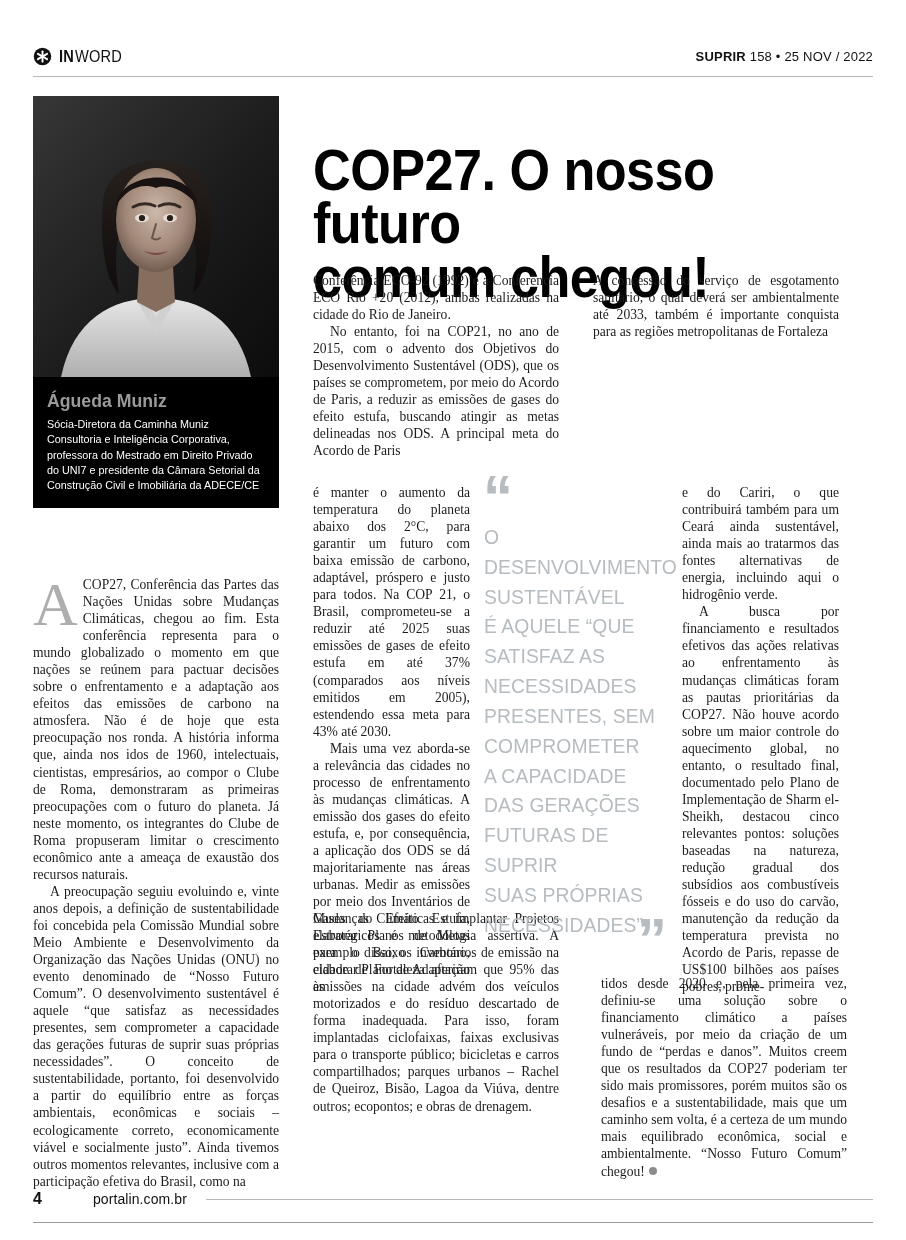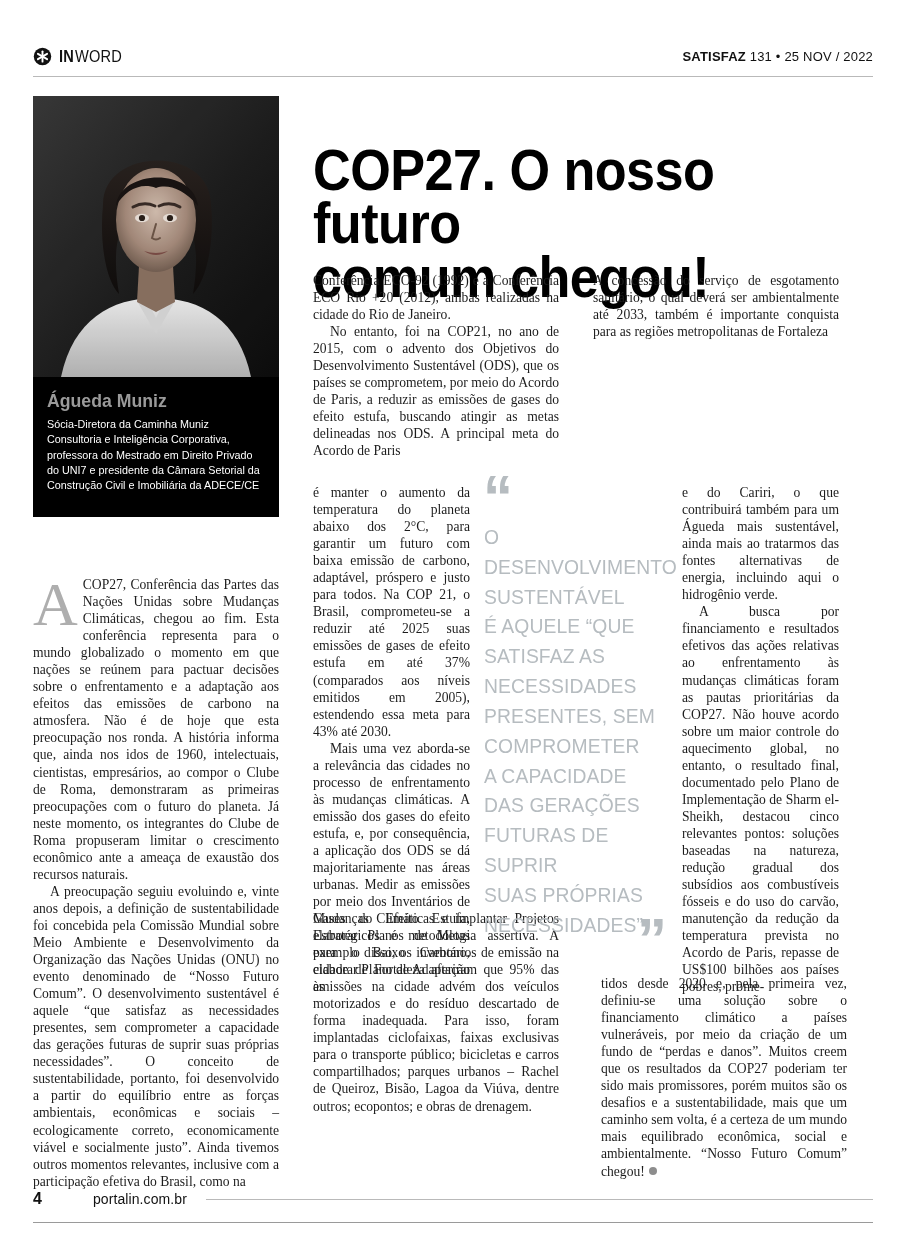--- a/index.html
+++ b/index.html
@@ -108,21 +108,21 @@
     width: 246px;
     height: 281px;
     position: relative;
     overflow: hidden;
     background: #1b1b1b;
   }
   .author-photo svg { display: block; }
   .author-caption {
     width: 246px;
     background: #000;
-    padding: 14px 14px 25px 14px;
+    padding: 14px 14px 16px 14px;
     box-sizing: border-box;
   }
   .author-name {
     font-family: "Liberation Sans Narrow", "Liberation Sans", sans-serif;
     font-weight: bold;
     font-size: 19px;
     color: #9a9a9a;
     line-height: 1.05;
     margin-bottom: 5px;
     transform: scaleX(0.93);
@@ -310,21 +310,21 @@
         <line x1="6.2" y1="8.6" x2="17.8" y2="15.4"></line>
         <line x1="6.2" y1="15.4" x2="17.8" y2="8.6"></line>
       </g>
     </svg>
     <span class="brand-text">
       <span class="brand-in">IN</span>
         <span class="brand-word">WORD</span>
     </span>
   </div>
   <div class="issue-line">
-    <span class="issue-label">SATISFAZ</span><span> 131 • 25 NOV / 2022</span>
+    <span class="issue-label">SUPRIR</span><span> 158 • 25 NOV / 2022</span>
   </div>
 </div>
 <div class="masthead-rule"></div>
 
 <h1 class="headline">COP27. O nosso futuro
 comum chegou!</h1>
 
 <div class="author-block">
   <div class="author-photo">
     <svg width="246" height="281" viewBox="0 0 246 281">
@@ -415,21 +415,21 @@
 FUTURAS DE SUPRIR
 SUAS PRÓPRIAS
 NECESSIDADES”</div>
   <span class="quote-mark quote-close">”</span>
 </div>
 
 <div class="col" id="col3top">
   <p>A concessão do serviço de esgotamento sanitário, o qual deverá ser ambientalmente até 2033, também é importante conquista para as regiões metropolitanas de Fortaleza</p>
 </div>
 <div class="col" id="col3mid">
-  <p>e do Cariri, o que contribuirá também para um Águeda mais sustentável, ainda mais ao tratarmos das fontes alternativas de energia, incluindo aqui o hidrogênio verde.</p>
+  <p>e do Cariri, o que contribuirá também para um Ceará ainda sustentável, ainda mais ao tratarmos das fontes alternativas de energia, incluindo aqui o hidrogênio verde.</p>
   <p>A busca por financiamento e resultados efetivos das ações relativas ao enfrentamento às mudanças climáticas foram as pautas prioritárias da COP27. Não houve acordo sobre um maior controle do aquecimento global, no entanto, o resultado final, documentado pelo Plano de Implementação de Sharm el-Sheikh, destacou cinco relevantes pontos: soluções baseadas na natureza, redução gradual dos subsídios aos combustíveis fósseis e do uso do carvão, manutenção da redução da temperatura prevista no Acordo de Paris, repasse de US$100 bilhões aos países pobres, prome-</p>
 </div>
 <div class="col" id="col3bot">
   <p><span>tidos desde 2020 e, pela primeira vez, definiu-se uma solução sobre o financiamento climático a países vulneráveis, por meio da criação de um fundo de “perdas e danos”. Muitos creem que os resultados da COP27 poderiam ter sido mais promissores, porém muitos são os desafios e a sustentabilidade, mais que um caminho sem volta, é a certeza de um mundo mais equilibrado econômica, social e ambientalmente. “Nosso Futuro Comum” chegou!</span><span class="endmark"></span></p>
 </div>
 
 <div class="footer">
   <span class="page-num">4</span>
   <span class="site-url">portalin.com.br</span>
   <span class="footer-rule"></span>

